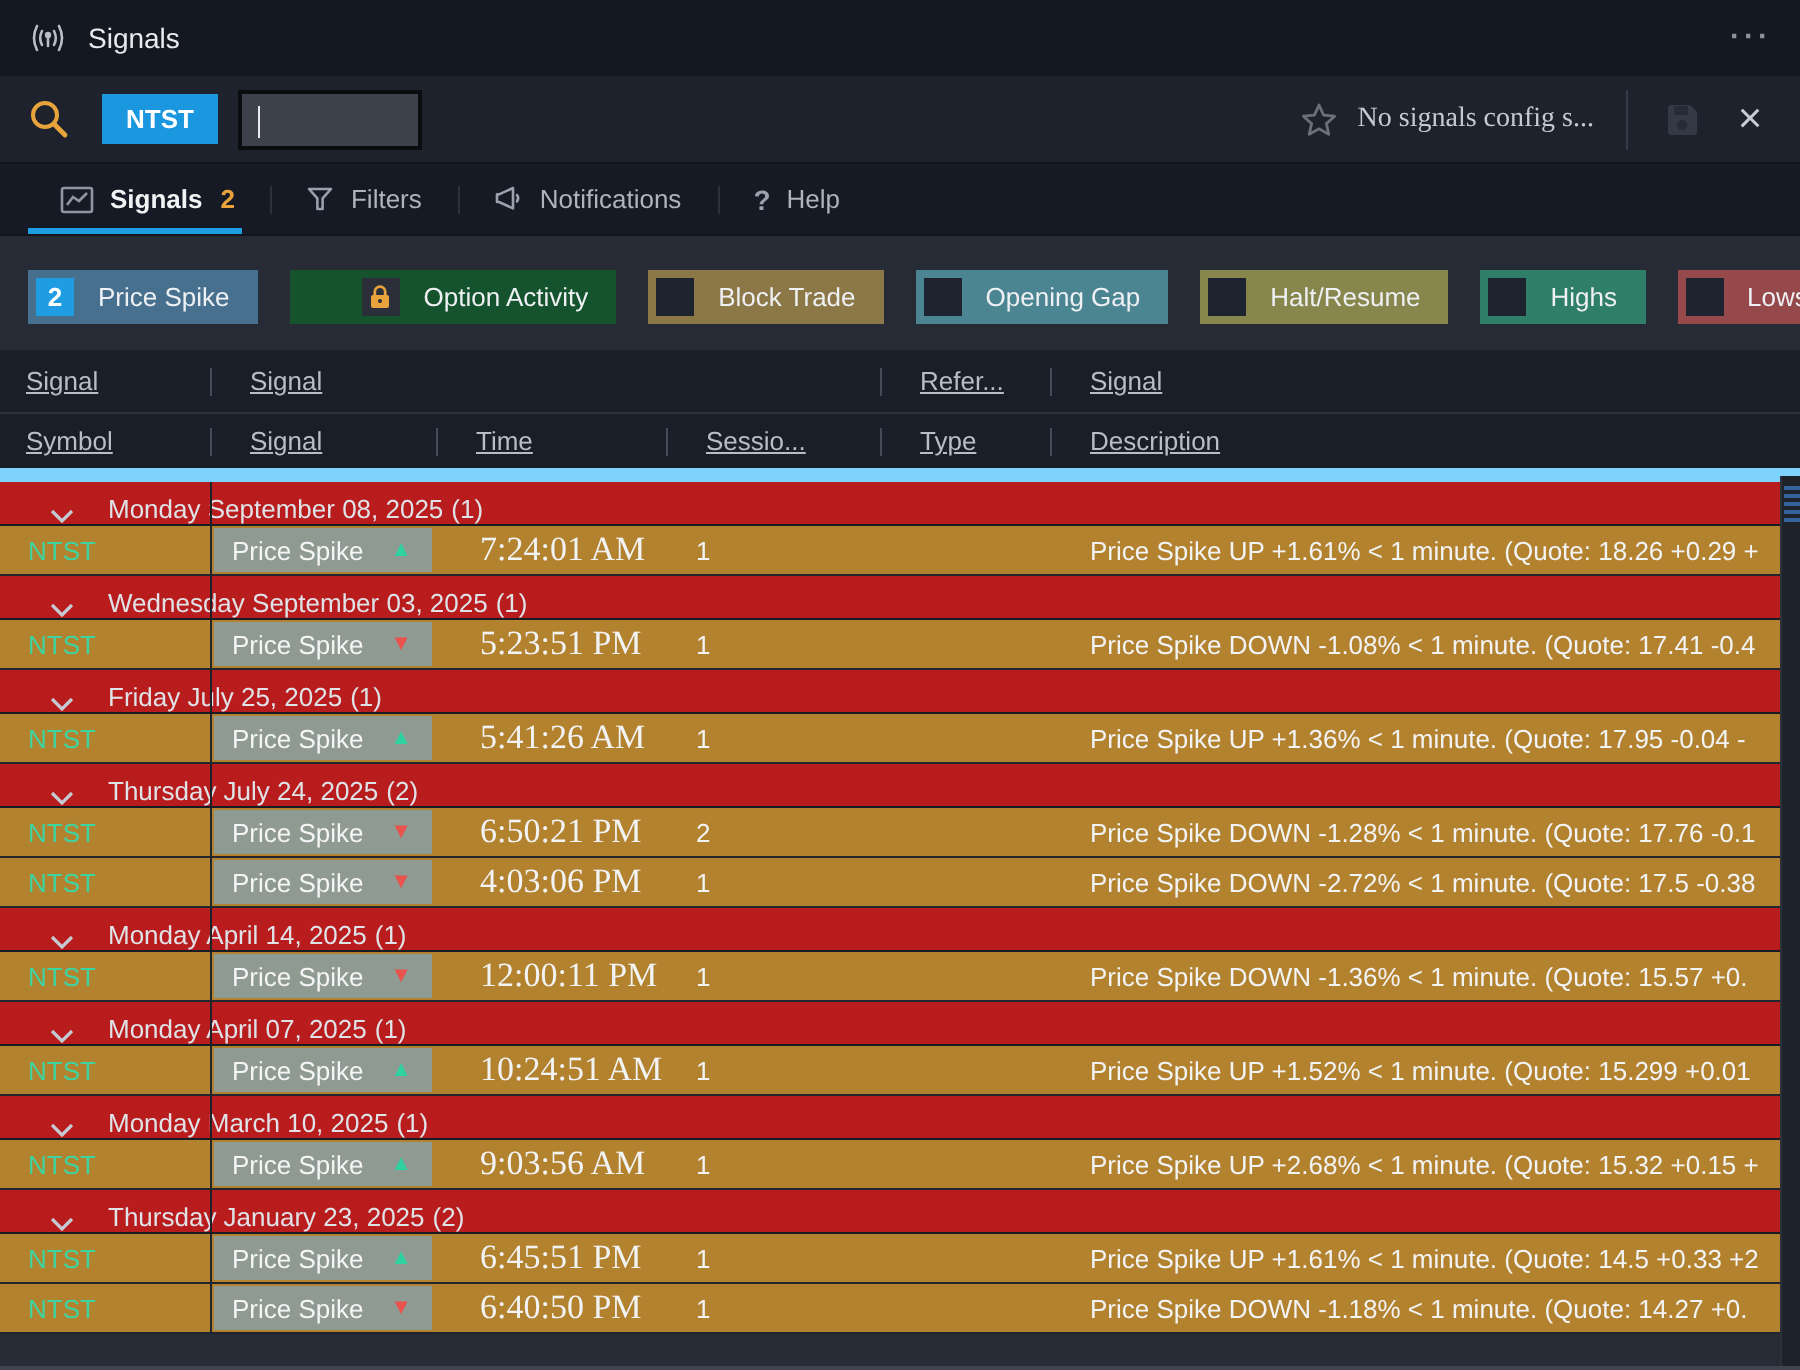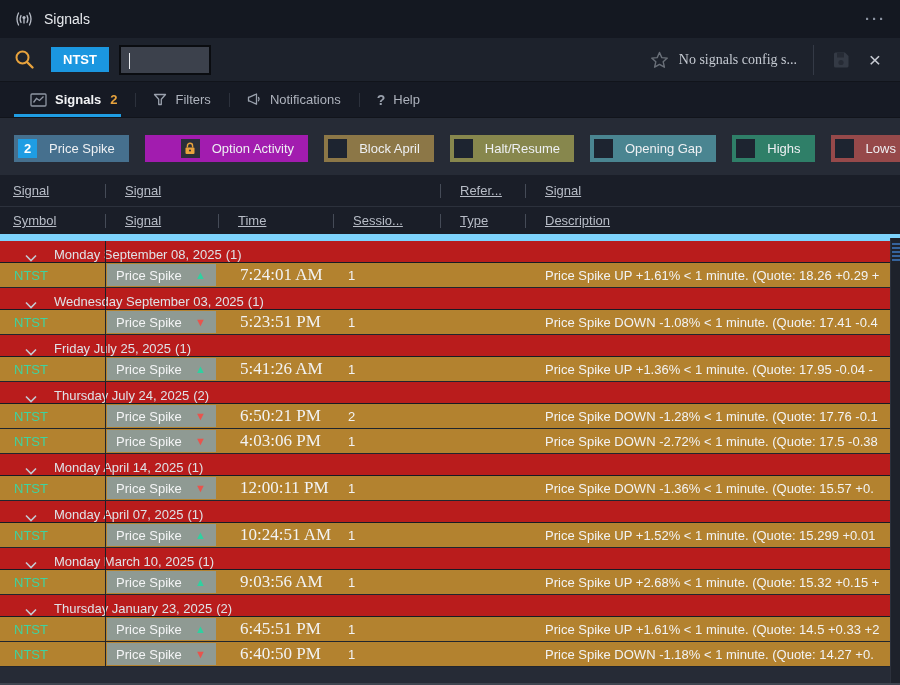--- a/index.html
+++ b/index.html
@@ -159,41 +159,41 @@
       <span class="qmark">?</span>
       <span class="tlabel">Help</span>
     </div>
   </div>
 
   <div class="filterbar">
       <div class="fbtn" style="background: rgb(70, 112, 142);">
         <span class="find count" style="background: rgb(31, 157, 227);">2</span>
         <span class="flabel">Price Spike</span>
       </div>
-      <div class="fbtn" style="background: #a21caf; padding-left: 36px;">
+      <div class="fbtn" style="background: #14532d; padding-left: 36px;">
         <span class="find lockbox">
           <svg width="12" height="13" viewBox="0 0 12 13">
             <path d="M3.4 5.5 V3.9 a2.6 2.6 0 0 1 5.2 0 V5.5" fill="none" stroke="#e8a33d" stroke-width="1.4"></path>
             <rect x="1.5" y="5.5" width="9" height="6.5" rx="1" fill="#e8a33d"></rect>
             <circle cx="6" cy="8.5" r="1" fill="#2a2f39"></circle>
           </svg>
         </span>
         <span class="flabel">Option Activity</span>
       </div>
       <div class="fbtn" style="background: rgb(140, 119, 71);">
         <span class="find cbx"></span>
-        <span class="flabel">Block April</span>
+        <span class="flabel">Block Trade</span>
+      </div>
+      <div class="fbtn" style="background: rgb(74, 133, 145);">
+        <span class="find cbx"></span>
+        <span class="flabel">Opening Gap</span>
       </div>
       <div class="fbtn" style="background: rgb(135, 135, 77);">
         <span class="find cbx"></span>
         <span class="flabel">Halt/Resume</span>
-      </div>
-      <div class="fbtn" style="background: rgb(74, 133, 145);">
-        <span class="find cbx"></span>
-        <span class="flabel">Opening Gap</span>
       </div>
       <div class="fbtn" style="background: rgb(47, 127, 104);">
         <span class="find cbx"></span>
         <span class="flabel">Highs</span>
       </div>
       <div class="fbtn" style="background: rgb(150, 73, 74);">
         <span class="find cbx"></span>
         <span class="flabel">Lows</span>
       </div>
     </div>

